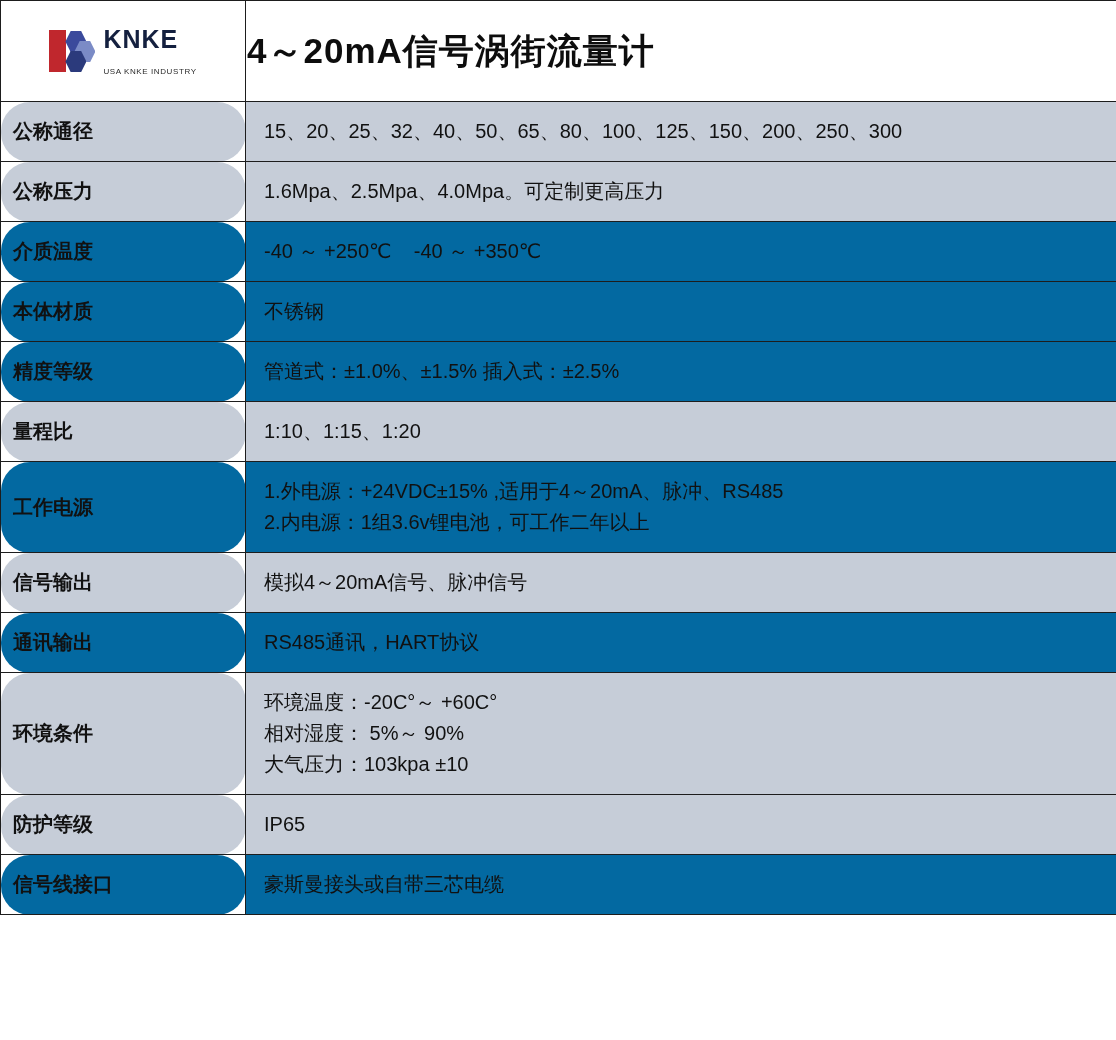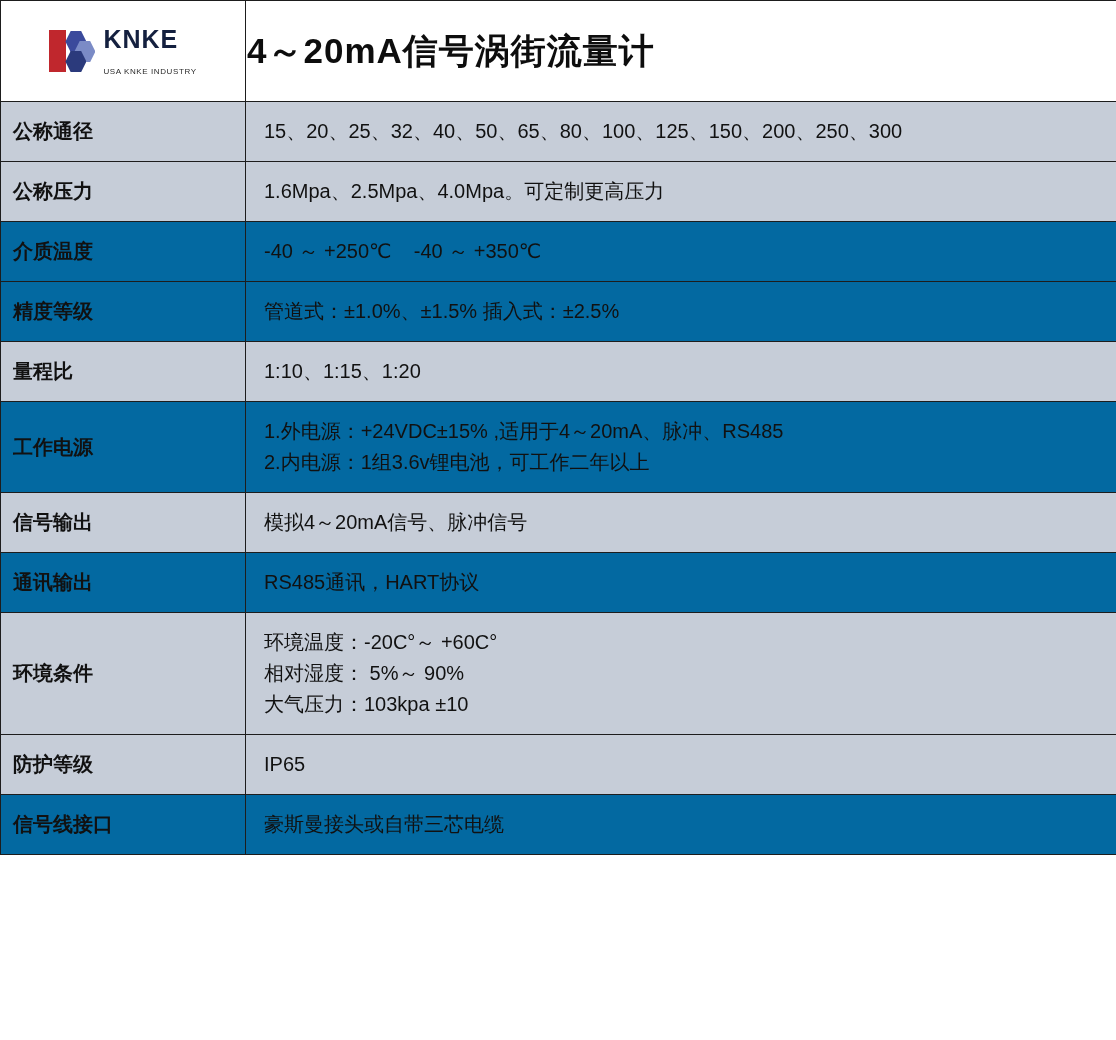--- a/index.html
+++ b/index.html
@@ -110,20 +110,21 @@
     font-weight: bold;
     letter-spacing: 1px;
     color: #0d0d0d;
   }
   
   .label-cell {
     padding: 14px 0 14px 12px;
     font-size: 20px;
     font-weight: bold;
     color: #111111;
+    border-radius: 29px;
   }
   .value-cell {
     padding: 14px 14px 14px 18px;
     font-size: 20px;
     color: #111111;
     line-height: 1.55;
   }
   .shaded {
     background: #c6cdd8;
   }
@@ -176,20 +177,26 @@
       </td>
     </tr>
 
     <tr>
       <td class="label-cell plain">介质温度</td>
       <td class="value-cell plain">
         <span class="value-line">-40 ～ +250℃    -40 ～ +350℃</span>
       </td>
     </tr>
 
+    <tr>
+      <td class="label-cell plain">本体材质</td>
+      <td class="value-cell plain">
+        <span class="value-line">不锈钢</span>
+      </td>
+    </tr>
 
     <tr>
       <td class="label-cell plain">精度等级</td>
       <td class="value-cell plain">
         <span class="value-line">管道式：±1.0%、±1.5% 插入式：±2.5%</span>
       </td>
     </tr>
 
     <tr>
       <td class="label-cell shaded">量程比</td>

